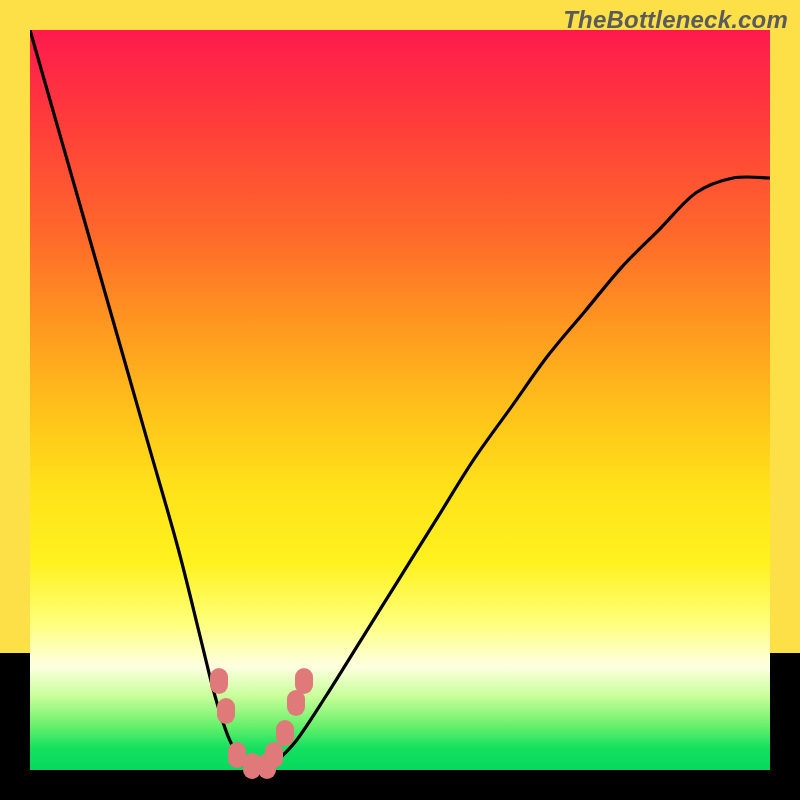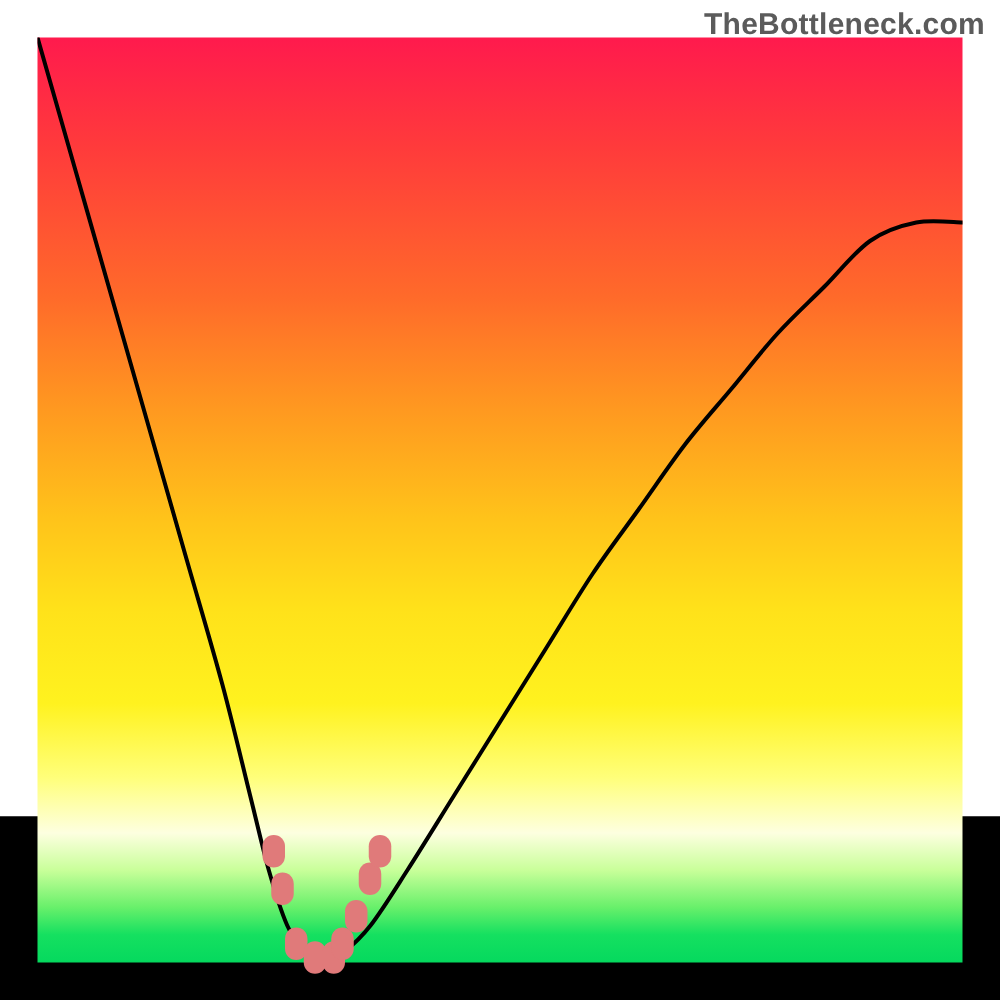--- a/index.html
+++ b/index.html
@@ -1,21 +1,22 @@
 <!DOCTYPE html>
 <html><head>
 <meta charset="utf-8">
 <style>
   * { margin: 0; padding: 0; box-sizing: border-box; }
   html, body { width: 800px; height: 800px; overflow: hidden; background: #000; }
   .frame {
     position: relative;
     width: 800px;
     height: 653px;
-    background: #ffffff;
+    background: #fde047;
+    font-style: italic;
   }
   .plot-area {
     position: absolute;
     left: 30px;
     top: 30px;
     width: 740px;
     height: 740px;
     background: linear-gradient(to bottom,
       #ff1a4d 0%,
       #ff3b3b 12%,

